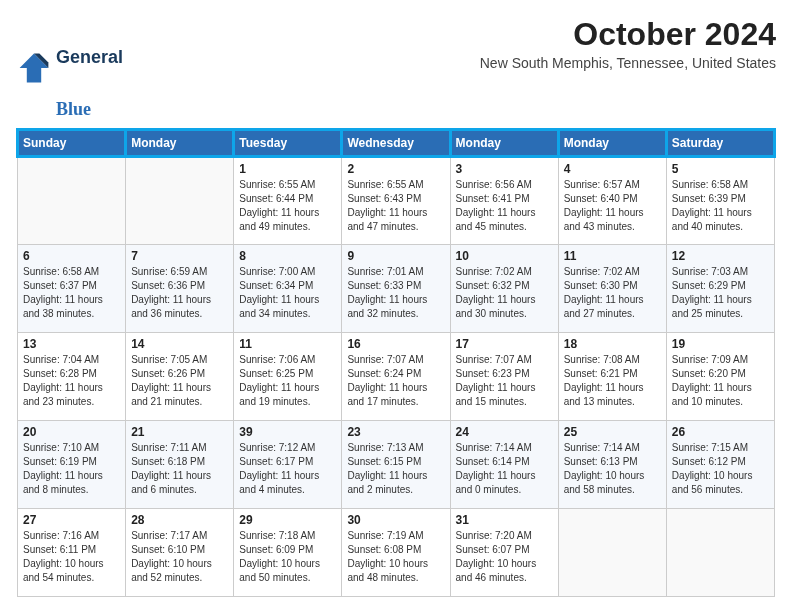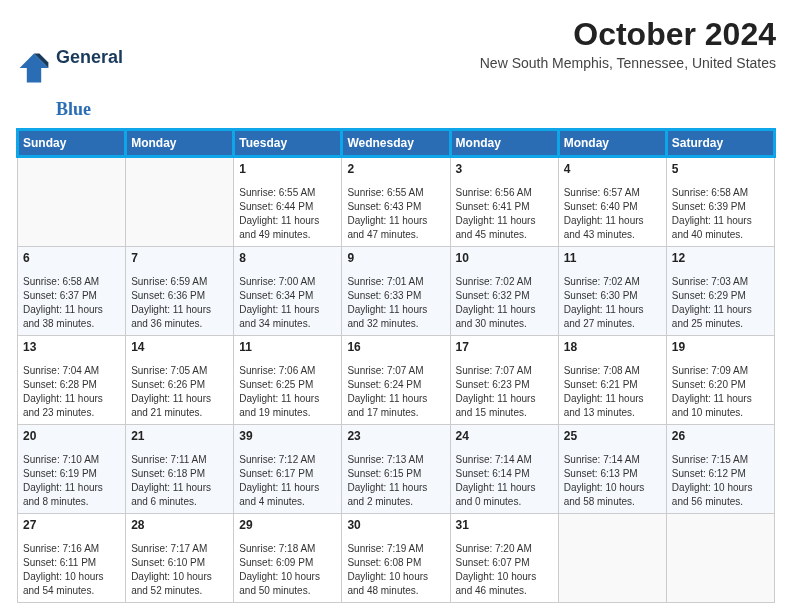--- a/index.html
+++ b/index.html
@@ -77,21 +77,20 @@
     .day-num {
       font-weight: bold;
       font-size: 12px;
       display: block;
       margin-bottom: 2px;
     }
     .day-info {
       font-size: 10px;
       line-height: 1.4;
       color: #333;
-      margin-top: 10px;
     }
     .empty-cell {
       background: #f9f9f9 !important;
     }
     .week-row td {
       height: 88px;
     }
   </style>
 </head>
 <body>

